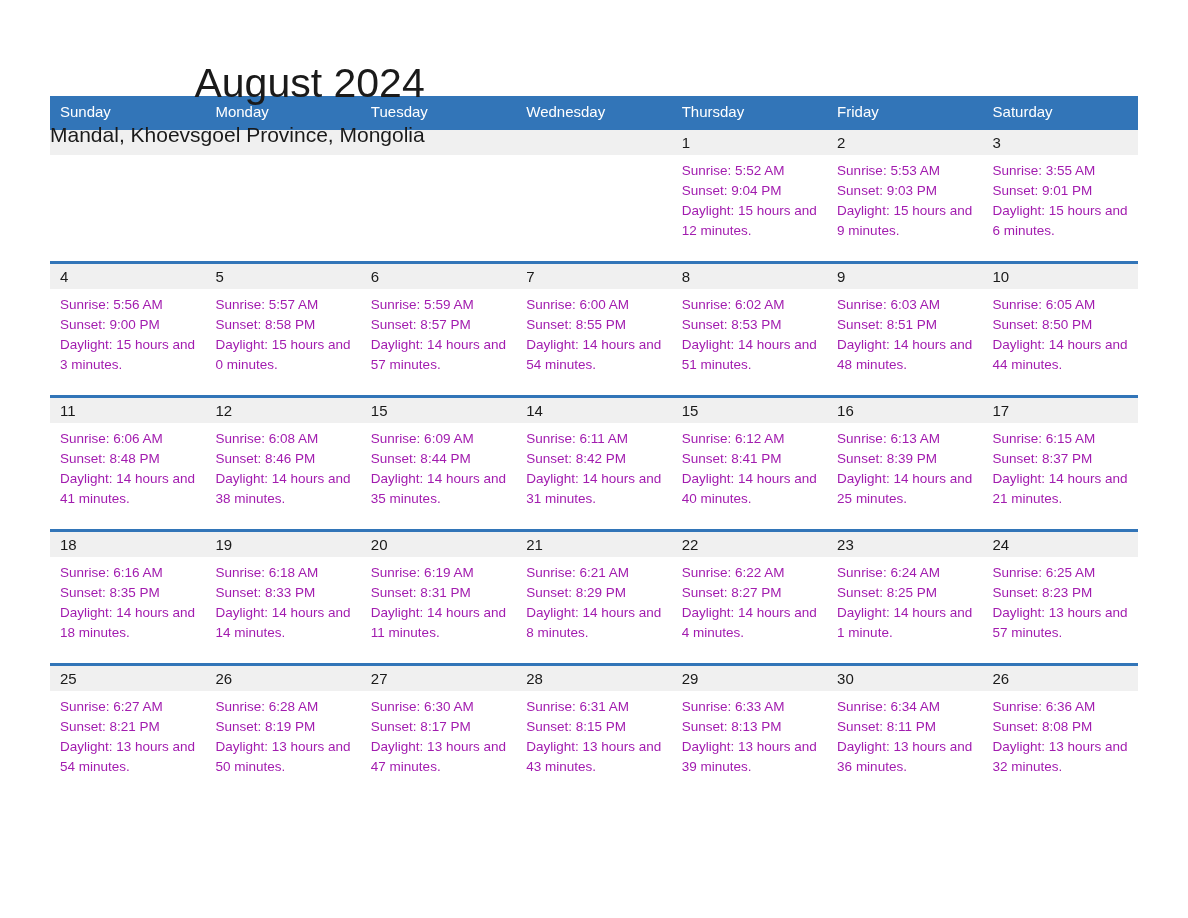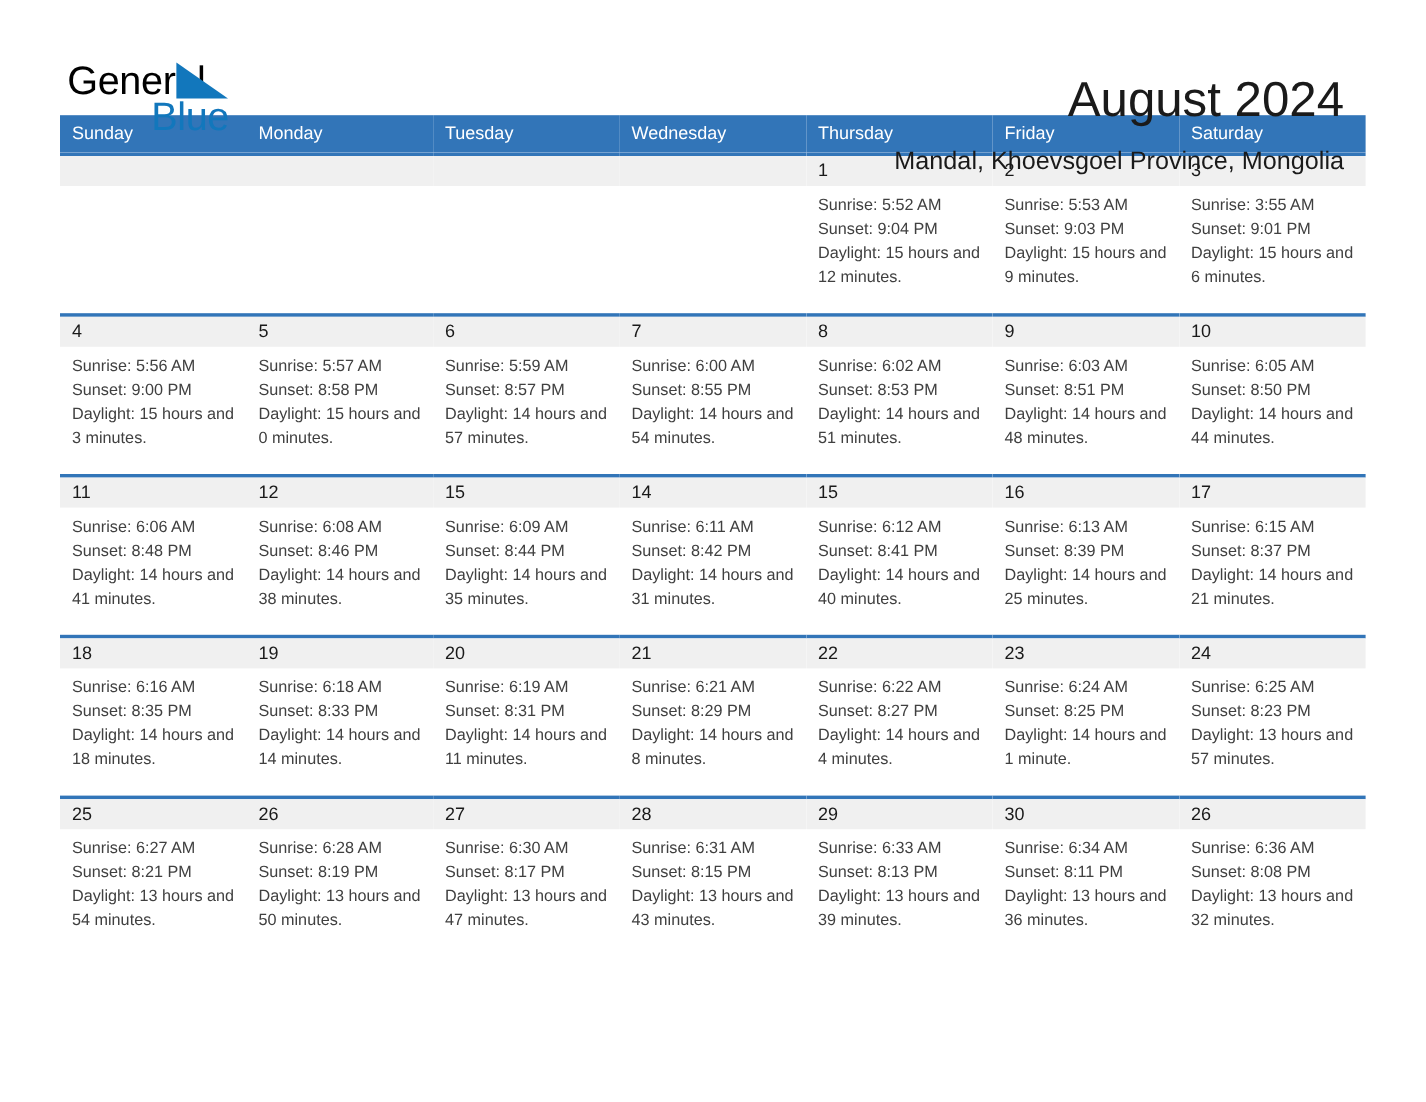--- a/index.html
+++ b/index.html
@@ -124,41 +124,36 @@
     padding: 2px 0 0 10px;
     font-size: 15px;
     color: #1a1a1a;
     line-height: 21px;
     white-space: nowrap;
   }
   .day-info {
     padding: 6px 8px 0 10px;
     font-size: 13.5px;
     line-height: 20px;
-    color: #404040;
+    color: #a21caf;
   }
   .day-info div {
     white-space: nowrap;
   }
   .day-info .wrapline {
     white-space: normal;
   }
 </style>
 </head>
 <body>
 
 <div class="page">
 
   <div class="masthead">
 
-    <div class="logo">
-      <span class="logo-general">General</span>
-      <span class="logo-triangle"></span>
-      <span class="logo-blue">Blue</span>
-    </div>
 
     <div class="titles">
       <h1 class="month-title">August 2024</h1>
       <div class="location">Mandal, Khoevsgoel Province, Mongolia</div>
     </div>
 
   </div>
 
   <table class="calendar">
     <thead>

